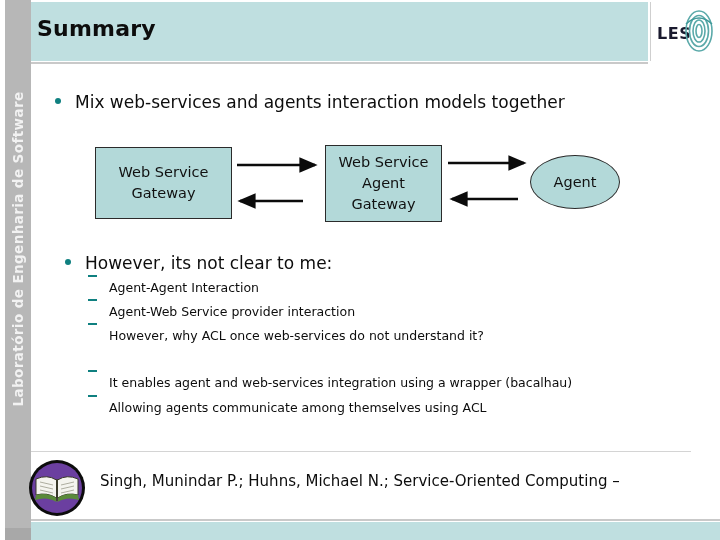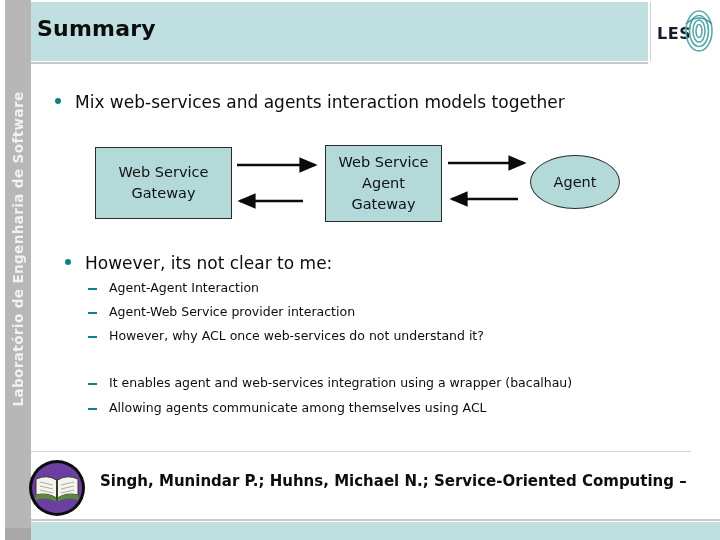--- a/index.html
+++ b/index.html
@@ -130,21 +130,21 @@
     top: -4px;
   }
   .bullet-text {
     font-size: 17px;
     color: #0d0d0d;
     white-space: nowrap;
   }
   .sub-row {
     position: absolute;
     display: flex;
-    align-items: flex-end;
+    align-items: flex-start;
   }
   .sub-dash {
     width: 9px;
     height: 2px;
     background: #0f8080;
     margin-right: 12px;
     flex: 0 0 auto;
     position: relative;
     top: -5px;
   }
@@ -205,21 +205,20 @@
     height: 58px;
   }
   .citation {
     position: absolute;
     left: 100px;
     top: 471px;
     width: 590px;
     font-size: 15px;
     line-height: 1.42;
     color: #0d0d0d;
-    font-weight: bold;
   }
   .bottom-band {
     position: absolute;
     left: 31px;
     top: 522px;
     width: 689px;
     height: 18px;
     background: #bfdfe0;
   }
   .bottom-rule {

